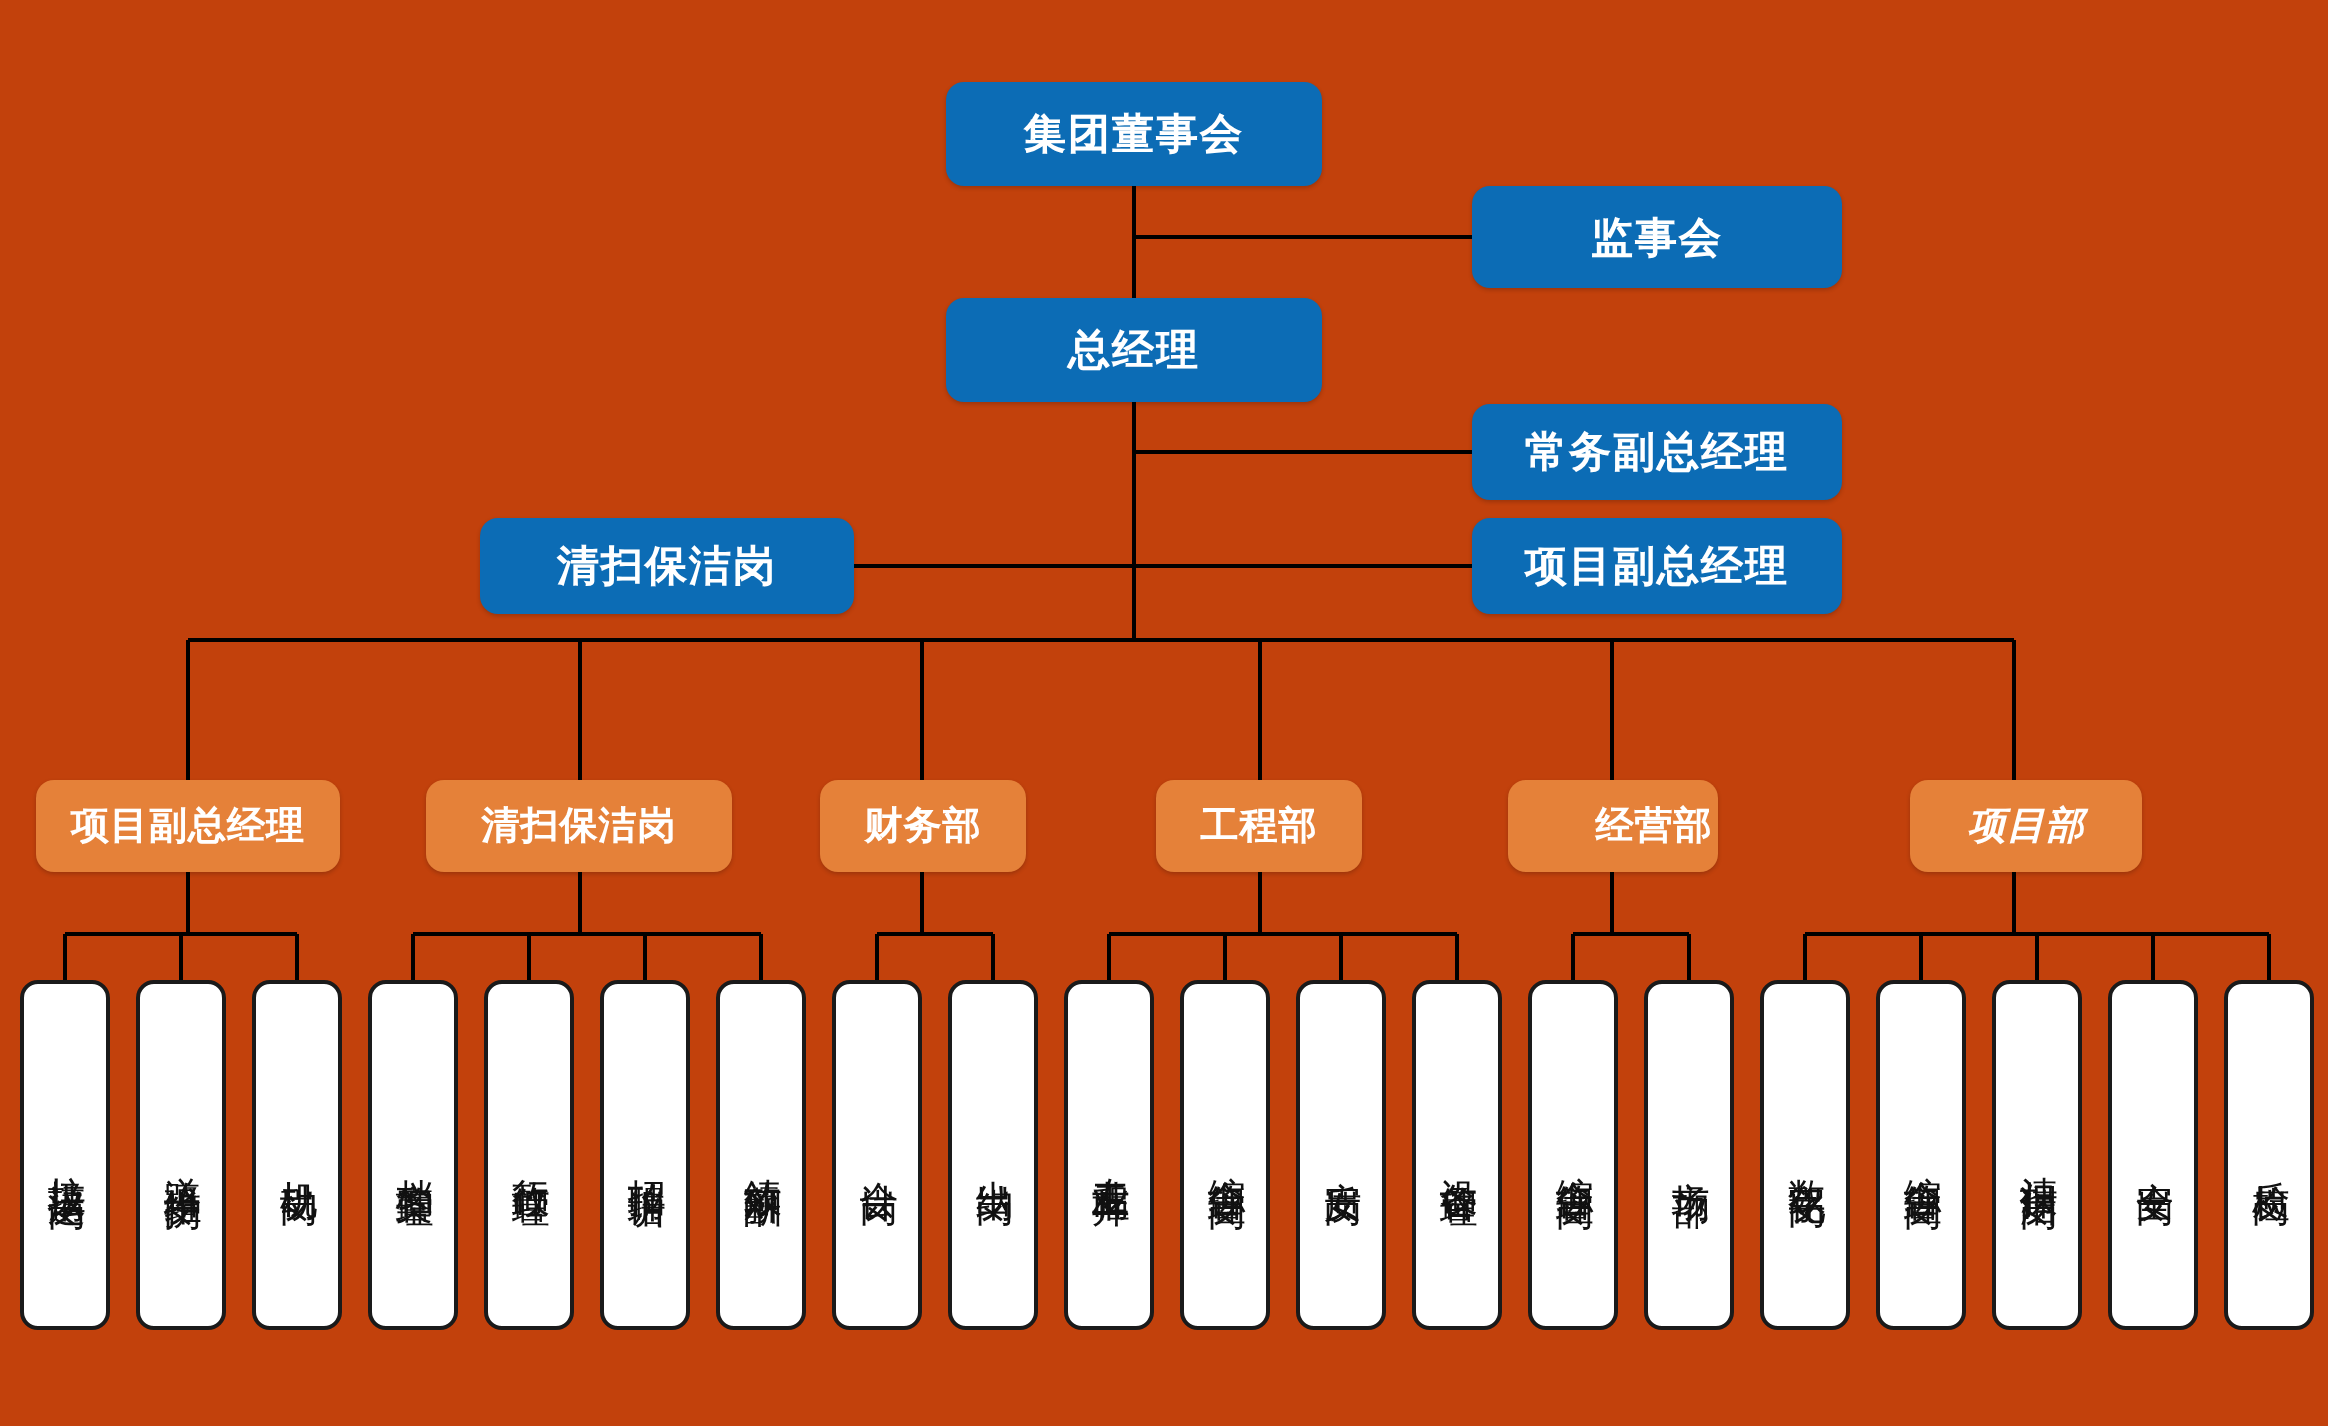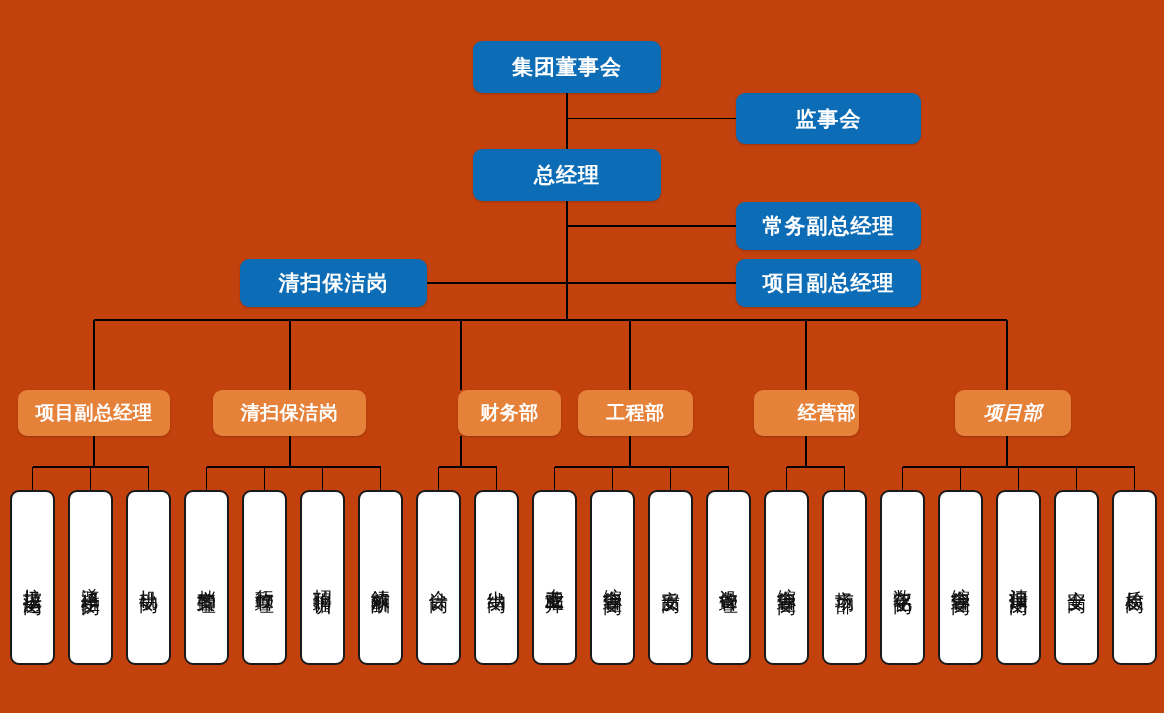--- a/index.html
+++ b/index.html
@@ -147,24 +147,24 @@
         <span>清扫保洁岗</span>
       </div>
     </div>
   <div id="dept-layer">
       <div class="node node-orange" style="left: 18px; top: 390px; width: 152px; height: 46px;">
         <span>项目副总经理</span>
       </div>
       <div class="node node-orange" style="left: 213px; top: 390px; width: 153px; height: 46px;">
         <span>清扫保洁岗</span>
       </div>
-      <div class="node node-orange" style="left: 410px; top: 390px; width: 103px; height: 46px; margin-left: 48px;">
+      <div class="node node-orange" style="left: 410px; top: 390px; width: 103px; height: 46px;">
         <span>财务部</span>
       </div>
-      <div class="node node-orange" style="left: 578px; top: 390px; width: 115px; height: 46px;">
+      <div class="node node-orange" style="left: 578px; top: 390px; width: 103px; height: 46px;">
         <span>工程部</span>
       </div>
       <div class="node node-orange" style="left: 754px; top: 390px; width: 105px; height: 46px; padding-left: 41px;">
         <span>经营部</span>
       </div>
       <div class="node node-orange" style="left: 955px; top: 390px; width: 116px; height: 46px; font-style: italic;">
         <span>项目部</span>
       </div>
     </div>
   <div id="leaf-layer">

